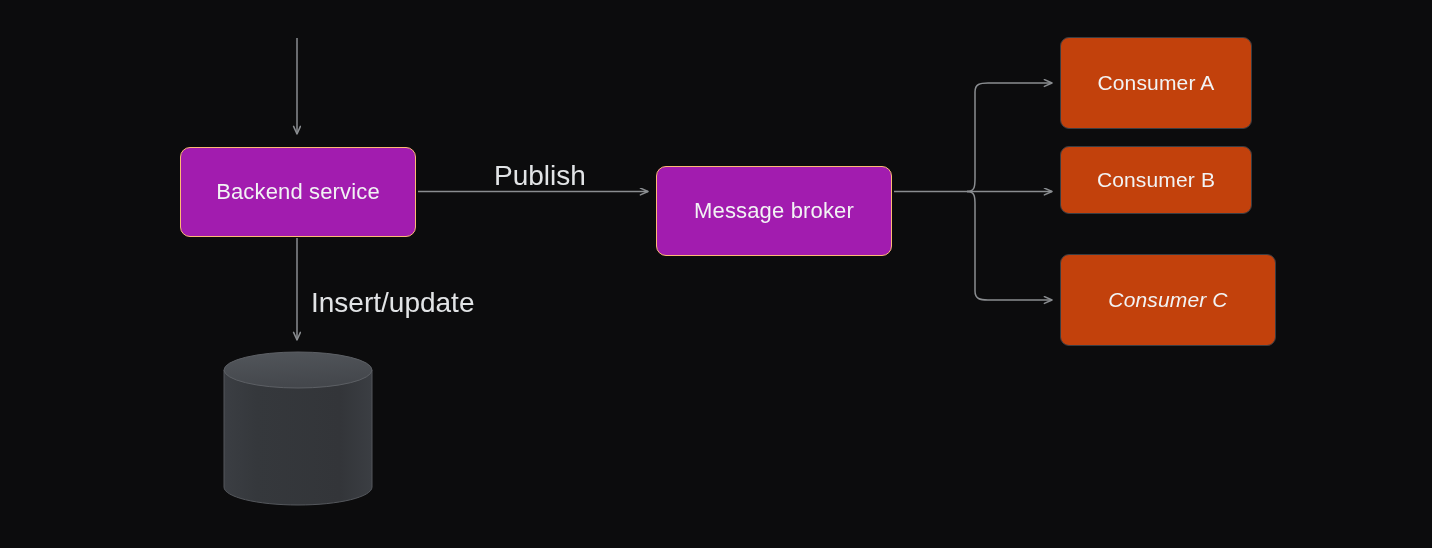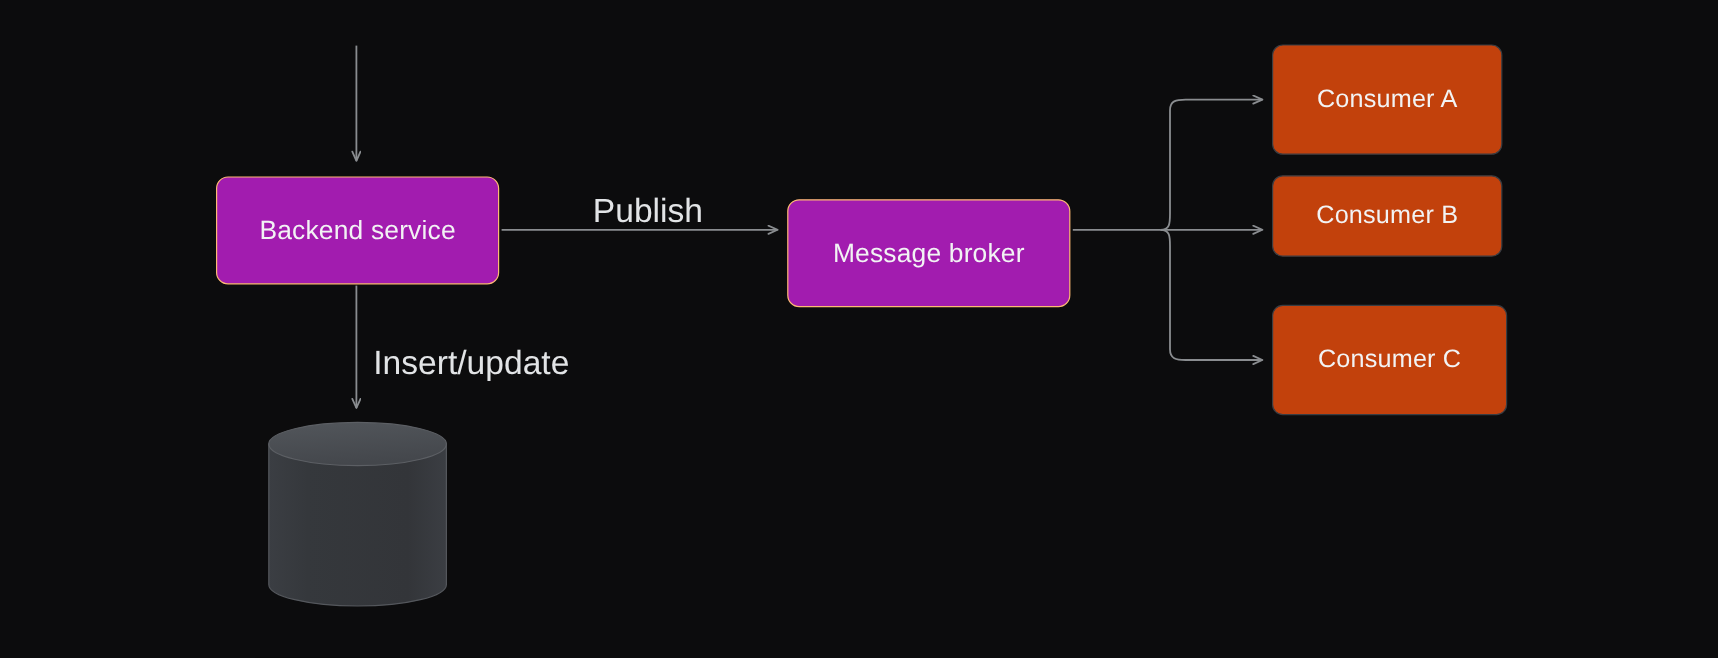--- a/index.html
+++ b/index.html
@@ -122,21 +122,21 @@
   </div>
 
   <div class="node node-consumer" style="left:1060px; top:37px; width:192px; height:92px;">
     <span>Consumer A</span>
   </div>
 
   <div class="node node-consumer" style="left:1060px; top:146px; width:192px; height:68px;">
     <span>Consumer B</span>
   </div>
 
-  <div class="node node-consumer" style="left:1060px; top:254px; width:196px; height:92px;">
+  <div class="node node-consumer" style="left:1060px; top:254px; width:216px; height:92px;font-style:italic;">
     <span>Consumer C</span>
   </div>
 
   <div class="edge-label" style="left:494px; top:160px;">Publish</div>
 
   <div class="edge-label" style="left:311px; top:287px;">Insert/update</div>
 
 </div>
 
 </body></html>

